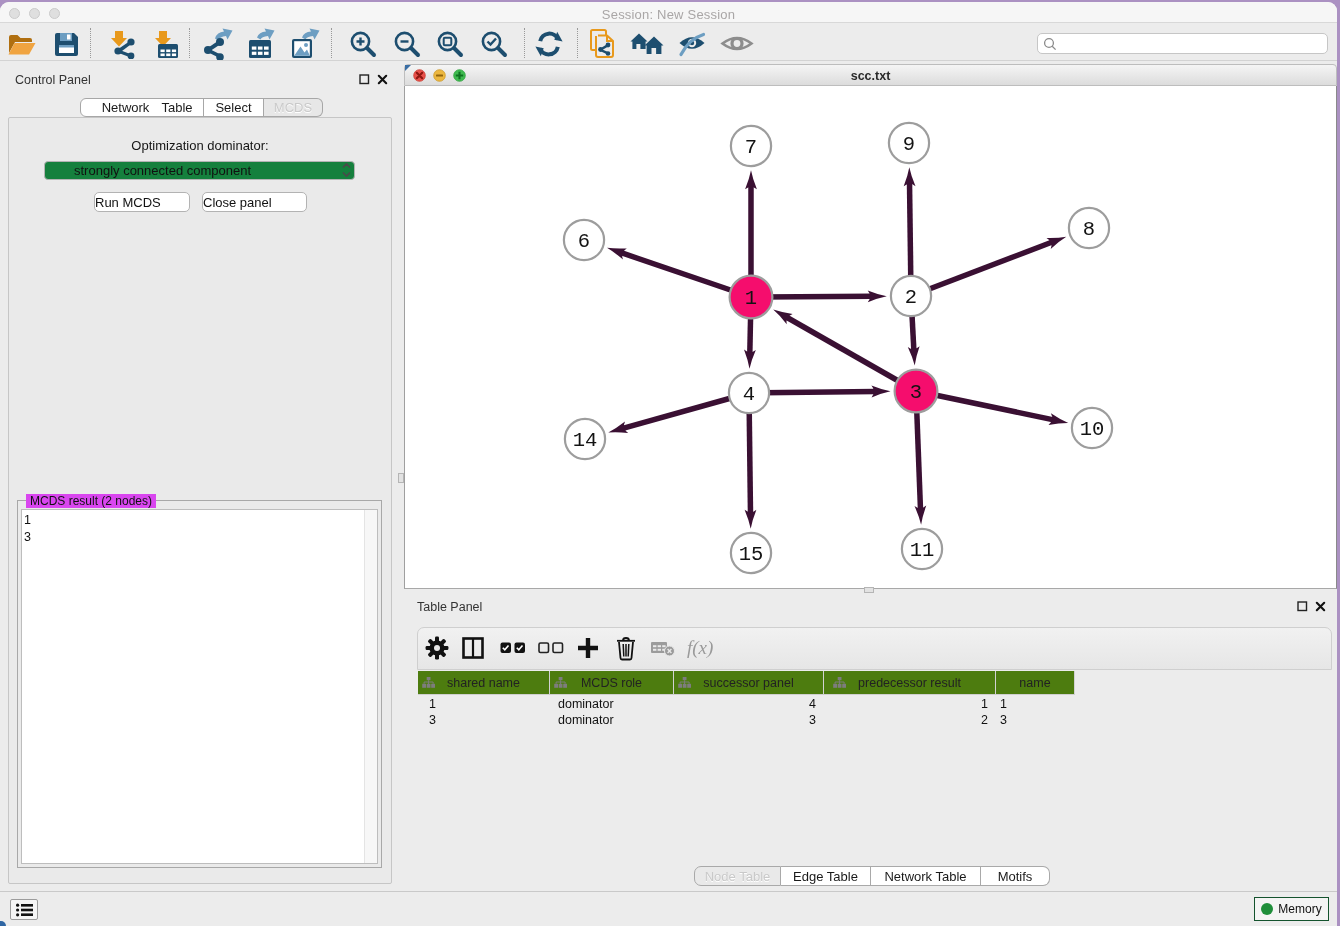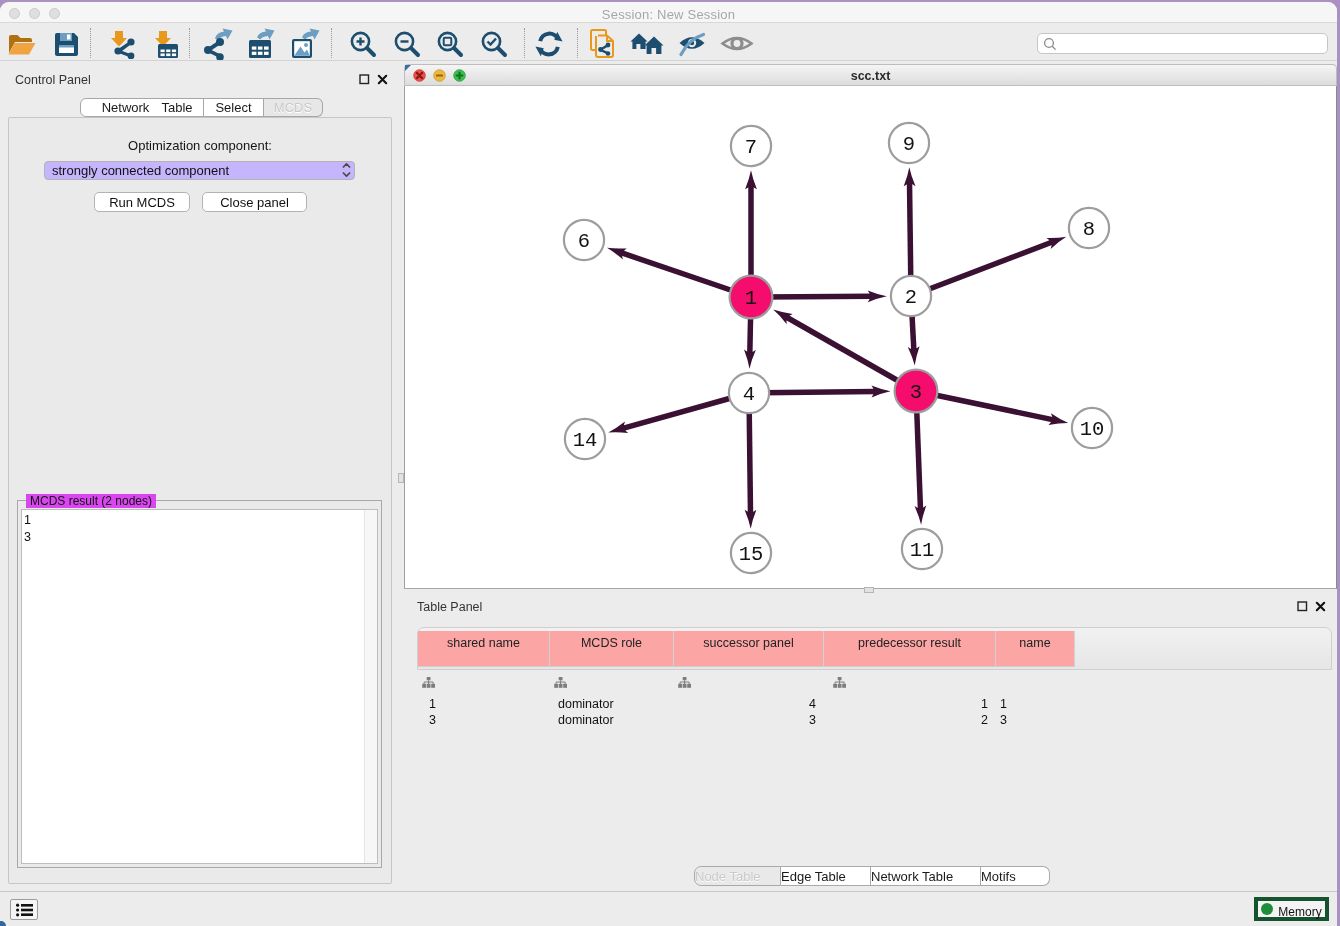--- a/index.html
+++ b/index.html
@@ -10,42 +10,42 @@
 .tl{width:11px;height:11px;border-radius:50%;background:#dfdfdf;border:1px solid #cbcbcb;top:7.5px}
 #wtitle{width:1337px;text-align:center;top:7px;font-size:13px;color:#a9a6a6;letter-spacing:.2px}
 #toolbar{left:0;top:24px;width:1337px;height:37px;border-bottom:1px solid #d3d3d3}
 .sep{top:28px;height:30px;width:0;border-left:1px dotted #999}
 #search{left:1037px;top:33px;width:291px;height:21px;background:#fff;border:1px solid #c6c6c6;border-radius:5px}
 
 #cp-title{left:15px;top:73px;font-size:12.5px;color:#333}
 #cp-content{left:8px;top:117px;width:384px;height:767px;background:#eaeaea;border:1px solid #c6c6c6;border-radius:2px}
 .tab{top:98px;height:19px;background:#fff;border:1px solid #a7a7a7;font-size:13px;color:#1b1b1b;text-align:center;line-height:18px}
 #optlabel{left:8px;top:138px;width:384px;text-align:center;font-size:13px;color:#151515}
-#combo{left:44px;top:161px;width:311px;height:19px;background:#c4b5fd;border:1px solid #b3b3b3;border-radius:4px;font-size:13px;color:#111;line-height:17px;padding-left:7px}
-.btn{top:192px;height:20px;background:#fff;border:1px solid #b3b3b3;border-radius:5px;font-size:13px;color:#111;text-align:center;line-height:19px}
+#combo{left:44px;top:161px;width:311px;height:19px;background:#15803d;border:1px solid #b3b3b3;border-radius:4px;font-size:13px;color:#111;line-height:17px;padding-left:29px}
+.btn{top:192px;height:20px;background:#fff;border:1px solid #b3b3b3;border-radius:5px;font-size:13px;color:#111;text-align:left;line-height:19px}
 #fieldset{left:17px;top:500px;width:365px;height:368px;border:1px solid #a8a8a8}
 #fieldlegend{left:26px;top:494px;font-size:12px;color:#111;background:#d946ef;padding:0 4px}
 #fieldwhite{left:21px;top:509px;width:357px;height:355px;background:#fff;border:1px solid #bdbdbd}
 #fscroll{left:364px;top:510px;width:13px;height:353px;background:#f7f7f7;border-left:1px solid #e4e4e4}
 #mcdsres{left:24px;top:512px;font-size:12.5px;color:#111;line-height:16.5px}
 
 #iframe-tb{left:404px;top:64px;width:933px;height:22px;background:linear-gradient(#f5f5f5,#dcdcdc);border:1px solid #bdbdbd;border-radius:4px 4px 0 0}
 #iftitle{left:404px;top:69px;width:933px;text-align:center;font-size:12.5px;font-weight:bold;color:#2b2b2b}
 #canvas{left:404px;top:86px;width:933px;height:503px;background:#fff;border-left:1px solid #9f9f9f;border-right:1px solid #8a8a8a;border-bottom:1px solid #a8a8a8}
 
 #tp-title{left:417px;top:600px;font-size:12.5px;color:#333}
 #tp-toolbar{left:417px;top:627px;width:915px;height:43px;background:linear-gradient(#f1f1f1,#e6e6e6);border:1px solid #cfcfcf;border-radius:7px 7px 0 0}
-.th{top:631px;height:36px;background:#fca5a5;border-right:1px solid #d2d2d2;border-bottom:1px solid #cfcfcf;font-size:12.5px;color:#222;text-align:center;line-height:24px}
+.th{top:671px;height:24px;background:#4d7c0f;border-right:1px solid #d2d2d2;border-bottom:1px solid #cfcfcf;font-size:12.5px;color:#222;text-align:center;line-height:24px}
 .td{font-size:12.5px;color:#111}
 
-.btab{top:866px;height:20px;background:#fff;border:1px solid #a9a9a9;font-size:13px;color:#1a1a1a;line-height:19px}
+.btab{top:866px;height:20px;background:#fff;border:1px solid #a9a9a9;font-size:13px;color:#1a1a1a;text-align:center;line-height:19px}
 
 #statussep{left:0;top:891px;width:1337px;height:0;border-top:1px solid #c9c9c9}
 #sb-left{left:10px;top:899px;width:28px;height:21px;background:#f5f5f5;border:1px solid #9c9c9c;border-radius:2px}
-#membtn{left:1254px;top:897px;width:75px;height:24px;background:#f4f4f4;border:4px solid #14532d;font-size:12px;color:#111;line-height:22px;text-align:center;padding-left:17px}
+#membtn{left:1254px;top:897px;width:75px;height:24px;background:#f4f4f4;border:1px solid #14532d;font-size:12px;color:#111;line-height:22px;text-align:center;padding-left:17px}
 #memdot{left:1261px;top:903px;width:12px;height:12px;border-radius:50%;background:#1f8e3a}
 </style></head>
 <body>
 <div class="abs" id="win"></div>
 <div class="abs" id="titlebar"></div>
 <div class="abs tl" style="left:8.5px"></div>
 <div class="abs tl" style="left:28.5px"></div>
 <div class="abs tl" style="left:48.5px"></div>
 <div class="abs" id="wtitle">Session: New Session</div>
 <div class="abs" id="toolbar"></div>
@@ -187,21 +187,21 @@
     <rect x="1" y="1" width="8.5" height="8.5" fill="none" stroke="#222" stroke-width="1.4"></rect>
   </svg>
 <svg class="abs" style="left:377px;top:74px" width="11" height="11" viewBox="0 0 11 11">
     <path d="M1.8,1.8 L9.2,9.2 M9.2,1.8 L1.8,9.2" stroke="#111" stroke-width="2.1" stroke-linecap="round"></path>
   </svg>
 <div class="abs" id="cp-content"></div>
 <div class="abs tab" style="left:80px;width:91px;border-radius:6px 0 0 6px">Network</div>
 <div class="abs tab" style="left:151px;width:53px;border-left:none">Table</div>
 <div class="abs tab" style="left:204px;width:60px;border-left:none">Select</div>
 <div class="abs tab" style="left:264px;width:59px;border-left:none;border-radius:0 6px 6px 0;background:#e7e7e7;color:#c9c9c9;text-shadow:0 1px 0 #fff">MCDS</div>
-<div class="abs" id="optlabel">Optimization component:</div>
+<div class="abs" id="optlabel">Optimization dominator:</div>
 <div class="abs" id="combo">strongly connected component</div>
 <svg class="abs" style="left:340px;top:162px" width="13" height="16" viewBox="0 0 13 16">
     <g fill="none" stroke="#4a4a4a" stroke-width="1.7" stroke-linecap="round" stroke-linejoin="round">
       <path d="M3.4,5 L6.5,1.9 L9.6,5"></path>
       <path d="M3.4,11 L6.5,14.1 L9.6,11"></path>
     </g>
   </svg>
 <div class="abs btn" style="left:94px;width:96px">Run MCDS</div>
 <div class="abs btn" style="left:202px;width:105px">Close panel</div>
 <div class="abs" id="fieldset"></div>

